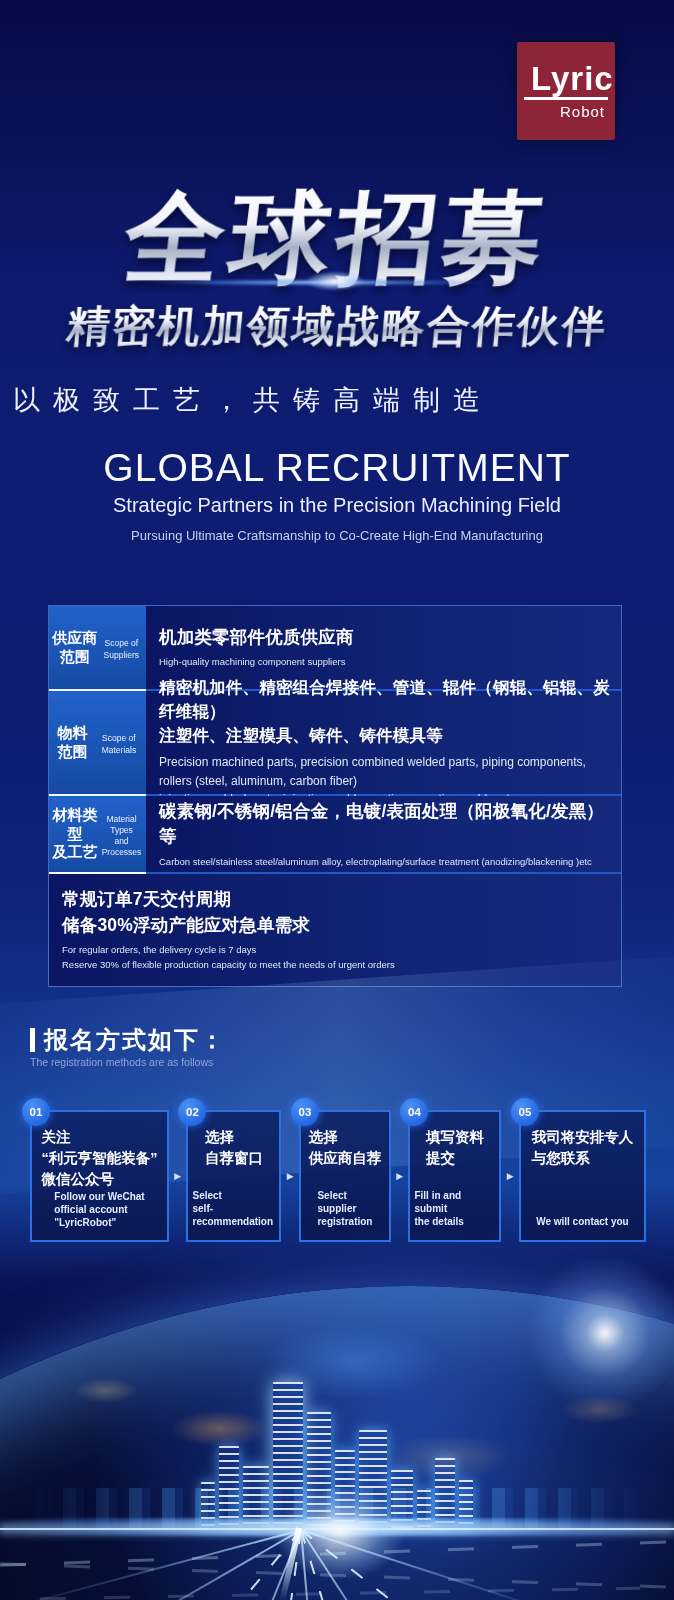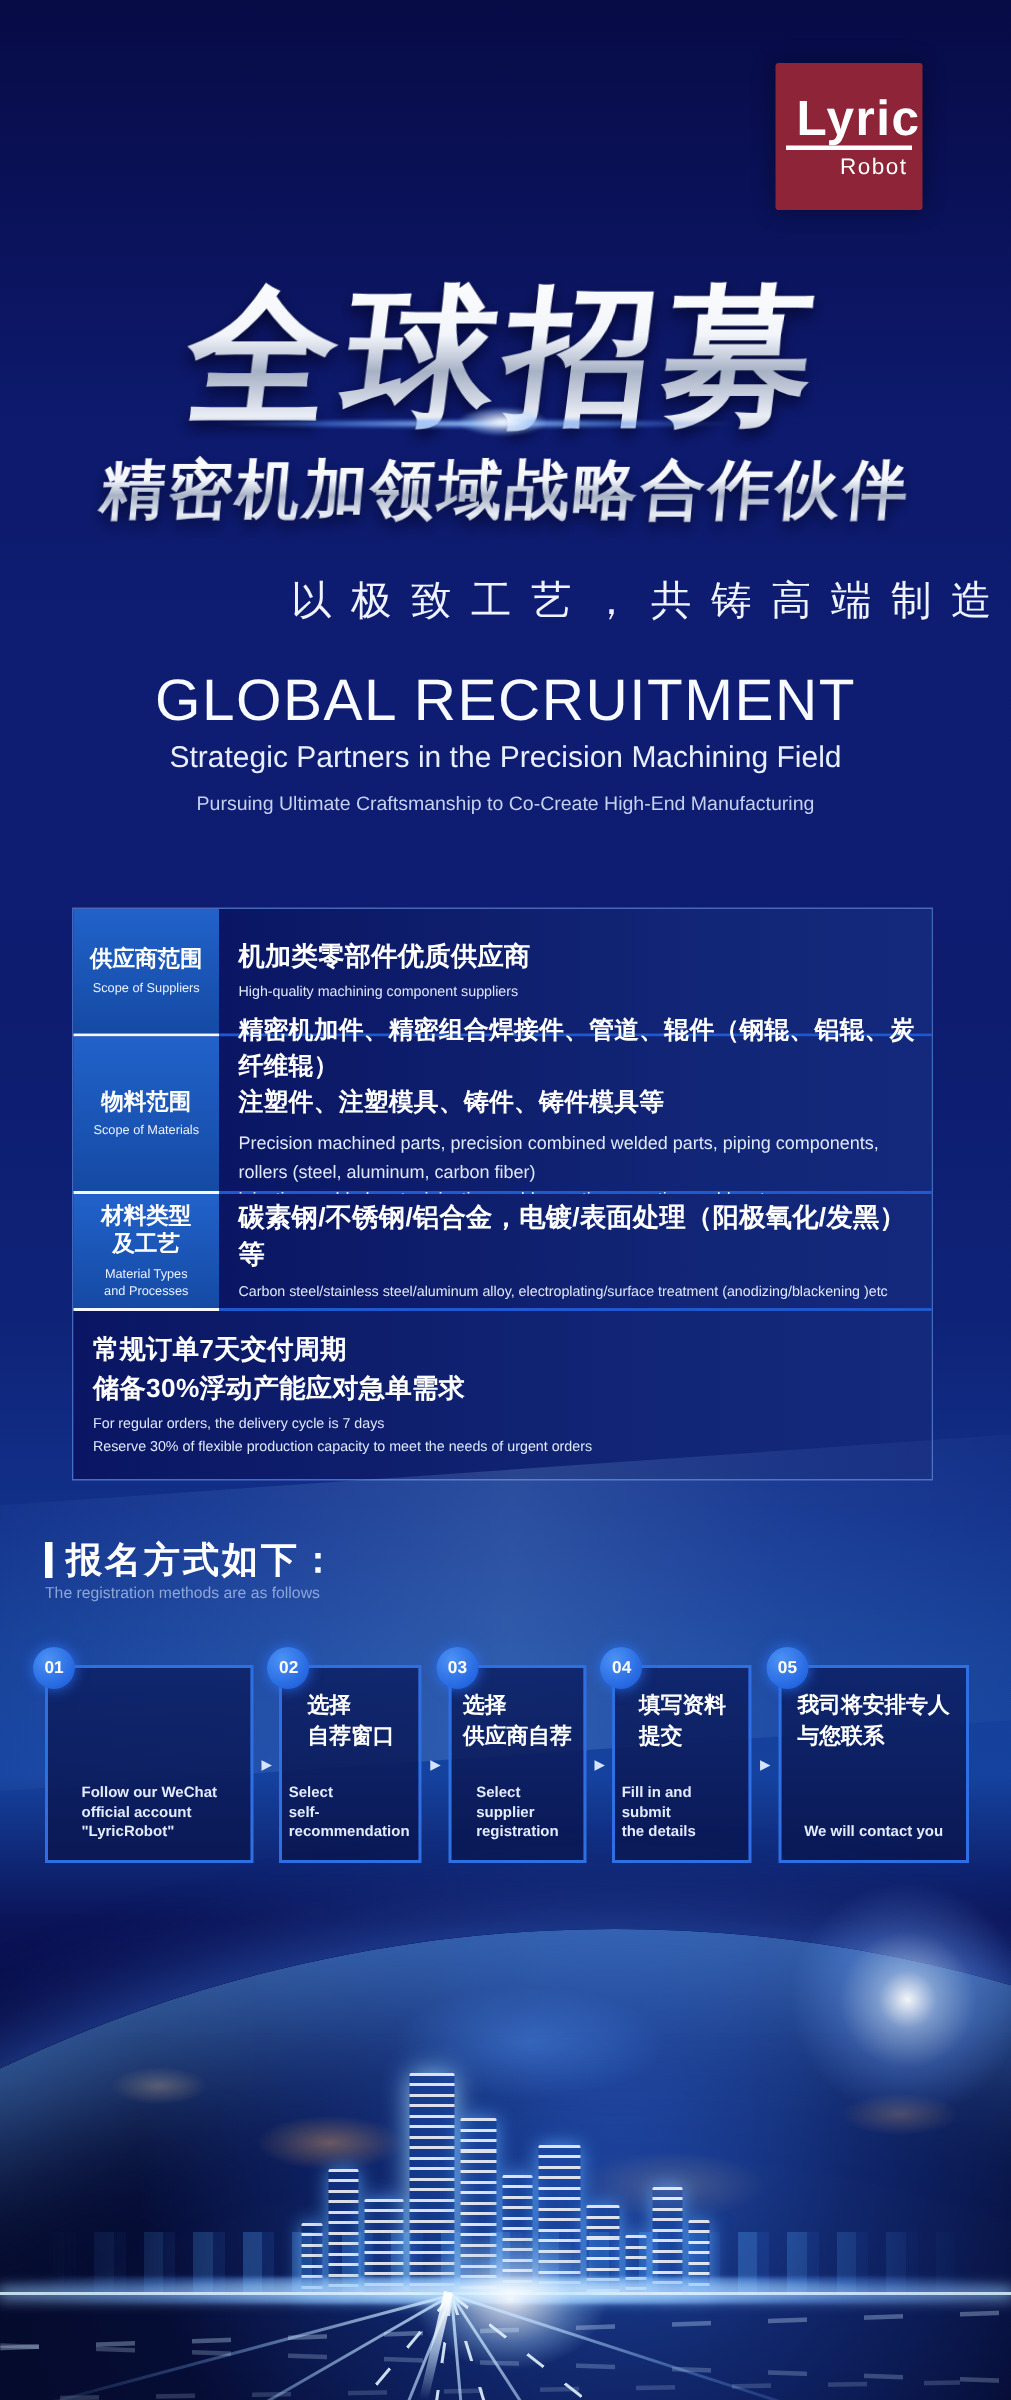--- a/index.html
+++ b/index.html
@@ -30,33 +30,33 @@
     filter:drop-shadow(0 5px 5px rgba(0,0,25,.65));
   }
   .hero-title{ left:0; top:172px; width:100%; text-align:center; font-size:100px; font-weight:bold;
                letter-spacing:6px; transform:skewX(-7deg); }
   .title-flare{ left:110px; top:278px; width:450px; height:9px; filter:blur(1px);
     background:radial-gradient(50% 50% at 46% 50%, rgba(175,212,255,.95), rgba(90,150,255,.5) 45%, transparent 78%); }
   .title-flare-core{ left:295px; top:268px; width:80px; height:26px;
     background:radial-gradient(50% 50%, rgba(255,255,255,.95), rgba(160,200,255,.4) 55%, transparent 75%); filter:blur(1px); }
   .hero-sub-cn{ left:0; top:298px; width:100%; text-align:center; font-size:43px; font-weight:bold;
                 letter-spacing:2px; transform:skewX(-5deg); }
-  .hero-tagline{ left:0; top:382px; width:100%; text-align:right; font-size:27px; font-weight:400;
+  .hero-tagline{ left:0; top:382px; width:100%; text-align:left; font-size:27px; font-weight:400;
                  letter-spacing:13px; color:#eef3ff; text-indent:13px; }
   .hero-en-title{ left:0; top:446px; width:100%; text-align:center; font-size:39px; font-weight:500;
                   letter-spacing:1px; color:#f7faff; }
   .hero-en-sub{ left:0; top:494px; width:100%; text-align:center; font-size:20px; color:#e9efff; }
   .hero-en-tag{ left:0; top:528px; width:100%; text-align:center; font-size:13px; color:#c5d1ee; }
 
   
   .info-table{ left:48px; top:605px; width:574px; border:1px solid rgba(115,165,245,.55); }
   .t-row{ display:flex; }
   .t-row:nth-child(1){ height:85px; } .t-row:nth-child(2){ height:105px; }
   .t-row:nth-child(3){ height:78px; } .t-row:nth-child(4){ height:112px; }
-  .t-label{ width:97px; flex:0 0 97px; display:flex; flex-direction:column; justify-content:center;
+  .t-label{ width:97px; flex:0 0 97px; display:flex; flex-direction:row; justify-content:center;
             align-items:center; text-align:center; padding:2px;
             background:linear-gradient(180deg,#2162ca,#154aa4); }
   .t-row:not(:last-child) .t-label{ border-bottom:2px solid #f4f8ff; }
   .t-content{ flex:1; display:flex; flex-direction:column; justify-content:center; padding:6px 10px 6px 13px;
               background:linear-gradient(90deg,#0a1663,#122677 70%,#14297c); }
   .t-row:not(:last-child) .t-content{ border-bottom:2px solid #2058ce; }
   .t-label-cn{ font-size:15px; font-weight:bold; line-height:1.25; }
   .t-label-en{ font-size:8.5px; margin-top:4px; line-height:1.3; color:#eaf1ff; }
   .t-content-cn{ font-size:17.5px; font-weight:bold; line-height:1.45; letter-spacing:.2px; }
   .t-content-en{ font-size:9.5px; line-height:1.55; margin-top:5px; color:#dfe8fb; }
@@ -195,20 +195,23 @@
   <div class="abs light-band"></div>
   <div class="abs reg-heading">
     <div class="reg-bar"></div>
     <div class="reg-title">报名方式如下：</div>
   </div>
   <div class="abs reg-sub">The registration methods are as follows</div>
 
   <div class="abs steps">
     <div class="step w1">
       <div class="step-num">01</div>
+      <div class="step-cn pre">关注
+“利元亨智能装备”
+微信公众号</div>
       <div class="step-en pre">Follow our WeChat
 official account
 "LyricRobot"</div>
     </div>
     <div class="step-arrow">▶</div>
     <div class="step w2">
       <div class="step-num">02</div>
       <div class="step-cn pre">选择
 自荐窗口</div>
       <div class="step-en pre">Select

